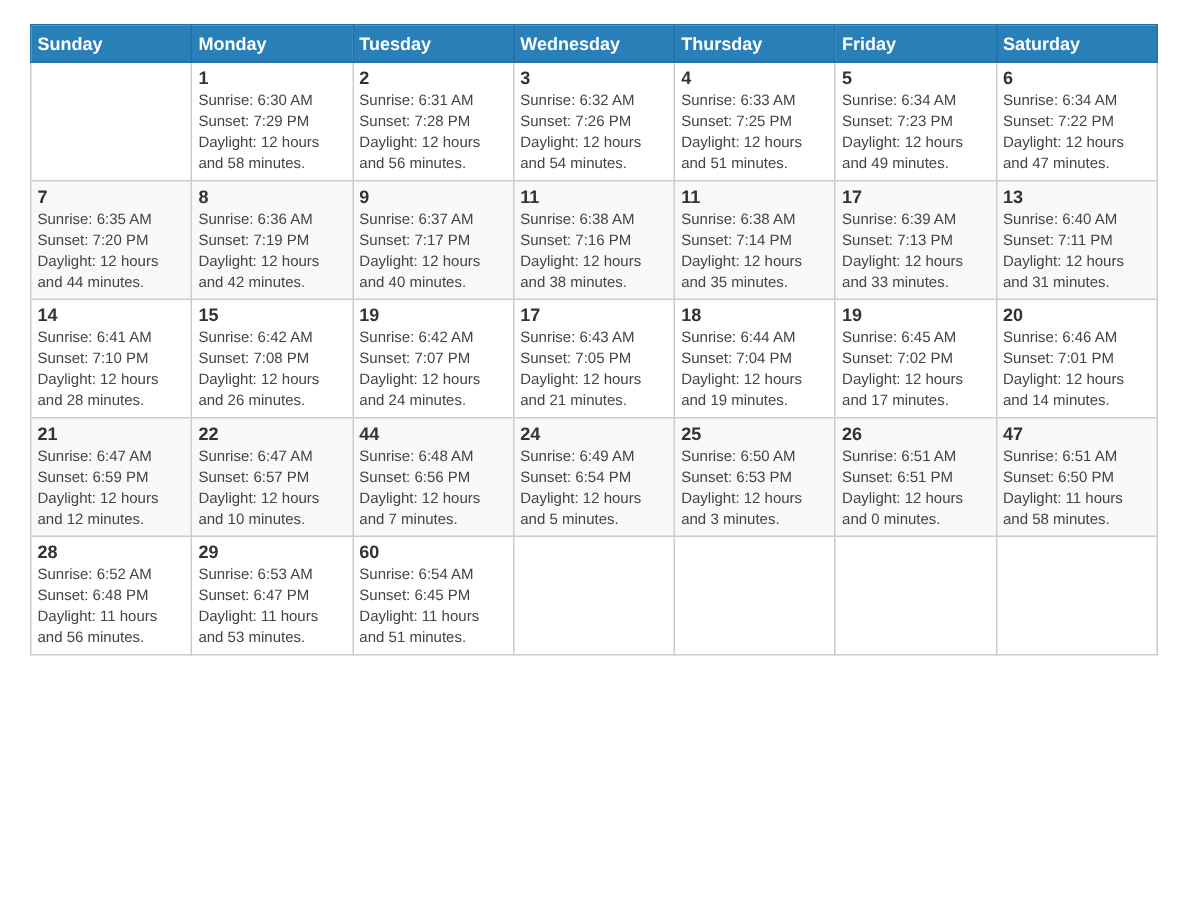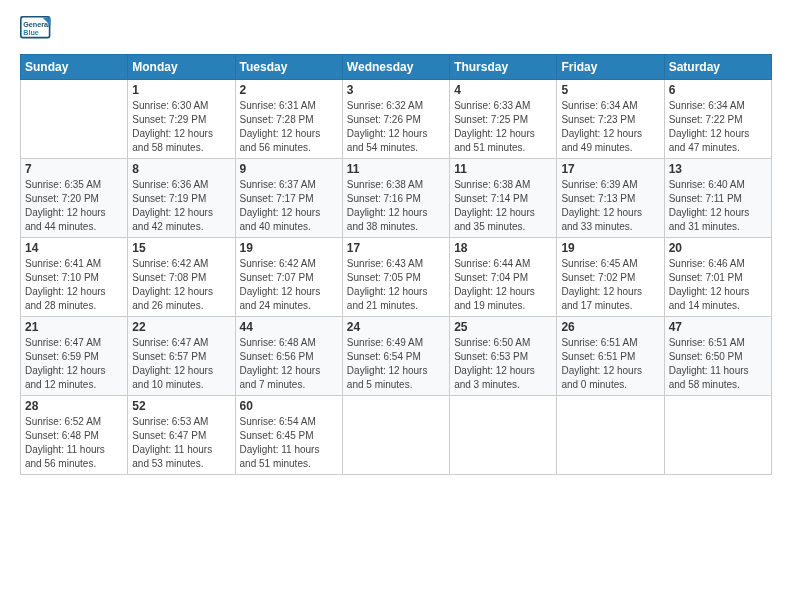--- a/index.html
+++ b/index.html
@@ -81,36 +81,20 @@
       line-height: 1.4;
     }
     .empty-cell {
       background: #fff !important;
     }
   </style>
 </head>
 <body>
 
 <div class="page">
-  <div class="header">
-    <div class="logo">
-      <svg class="logo-icon" viewBox="0 0 40 35">
-        <rect x="0" y="0" width="38" height="28" rx="3" fill="#1a5276"></rect>
-        <polygon points="30,4 38,4 38,14" fill="#3498db"></polygon>
-        <rect x="2" y="2" width="34" height="24" rx="2" fill="white"></rect>
-        <text x="4" y="14" font-size="9" font-weight="bold" fill="#1a5276">General</text>
-        <text x="4" y="24" font-size="9" font-weight="bold" fill="#2980b9">Blue</text>
-        <polygon points="28,2 38,2 38,12" fill="#2980b9"></polygon>
-      </svg>
-    </div>
-    <div class="title-section">
-      <div class="month-title"></div>
-      <div class="location"></div>
-    </div>
-  </div>
 
   <table class="calendar">
     <thead>
       <tr>
       <th>Sunday</th>
           <th>Monday</th>
           <th>Tuesday</th>
           <th>Wednesday</th>
           <th>Thursday</th>
           <th>Friday</th>
@@ -234,21 +218,21 @@
             <span class="day-num">47</span>
             <div class="day-info">Sunrise: 6:51 AM<br>Sunset: 6:50 PM<br>Daylight: 11 hours<br>and 58 minutes.</div>
           </td>
         </tr>
         <tr>
           <td>
             <span class="day-num">28</span>
             <div class="day-info">Sunrise: 6:52 AM<br>Sunset: 6:48 PM<br>Daylight: 11 hours<br>and 56 minutes.</div>
           </td>
           <td>
-            <span class="day-num">52</span>
+            <span class="day-num">29</span>
             <div class="day-info">Sunrise: 6:53 AM<br>Sunset: 6:47 PM<br>Daylight: 11 hours<br>and 53 minutes.</div>
           </td>
           <td>
             <span class="day-num">60</span>
             <div class="day-info">Sunrise: 6:54 AM<br>Sunset: 6:45 PM<br>Daylight: 11 hours<br>and 51 minutes.</div>
           </td>
           <td class="empty-cell"></td>
           <td class="empty-cell"></td>
           <td class="empty-cell"></td>
           <td class="empty-cell"></td>

